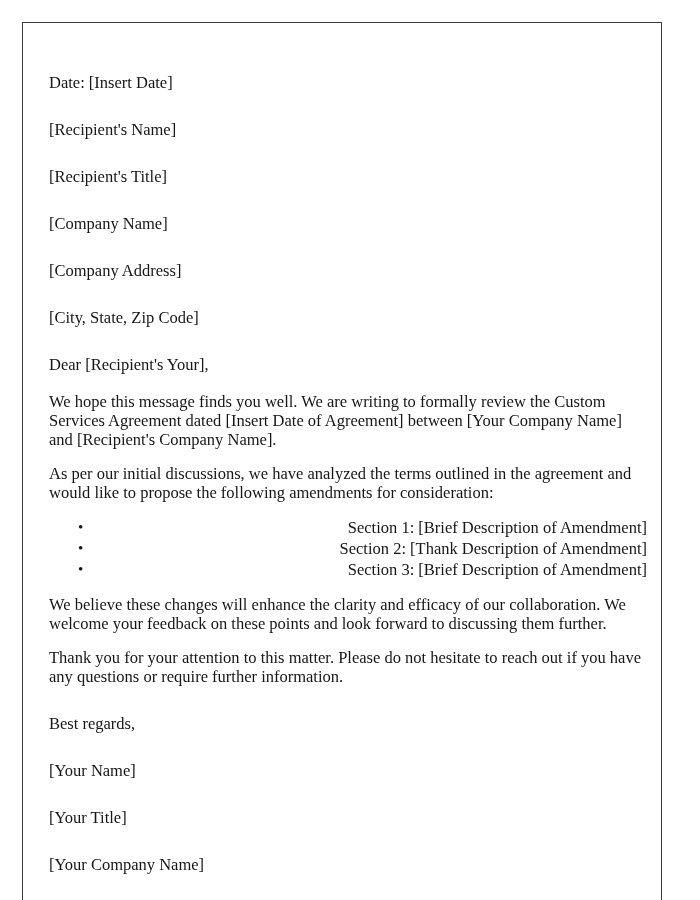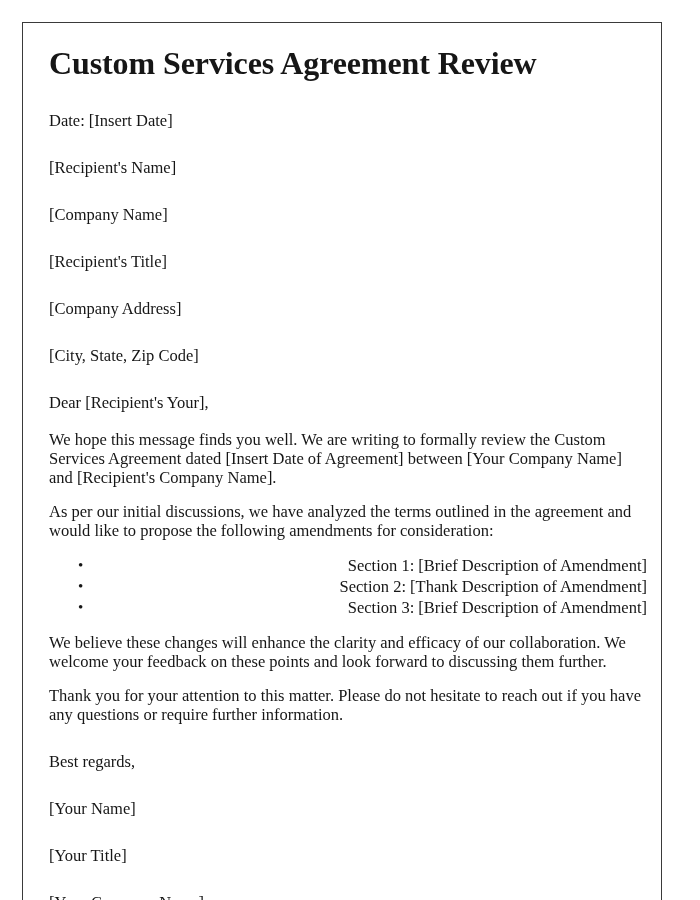--- a/index.html
+++ b/index.html
@@ -82,27 +82,26 @@
     top: 0;
     font-size: 15px;
   }
 </style>
 </head>
 <body>
 
 <div class="page-frame">
   <div class="page-body">
 
-    <h1 class="doc-title">Custom Services Agreement Review</h1>
 
     <p class="para meta">Date: [Insert Date]</p>
 
     <p class="para meta">[Recipient's Name]</p>
+    <p class="para meta">[Recipient's Title]</p>
     <p class="para meta">[Company Name]</p>
-    <p class="para meta">[Recipient's Title]</p>
     <p class="para meta">[Company Address]</p>
     <p class="para meta">[City, State, Zip Code]</p>
 
     <p class="para meta">Dear [Recipient's Your],</p>
 
     <p class="para">We hope this message finds you well. We are writing to formally review the Custom Services Agreement dated [Insert Date of Agreement] between [Your Company Name] and [Recipient's Company Name].</p>
 
 
     <p class="para">As per our initial discussions, we have analyzed the terms outlined in the agreement and would like to propose the following amendments for consideration:</p>
 

